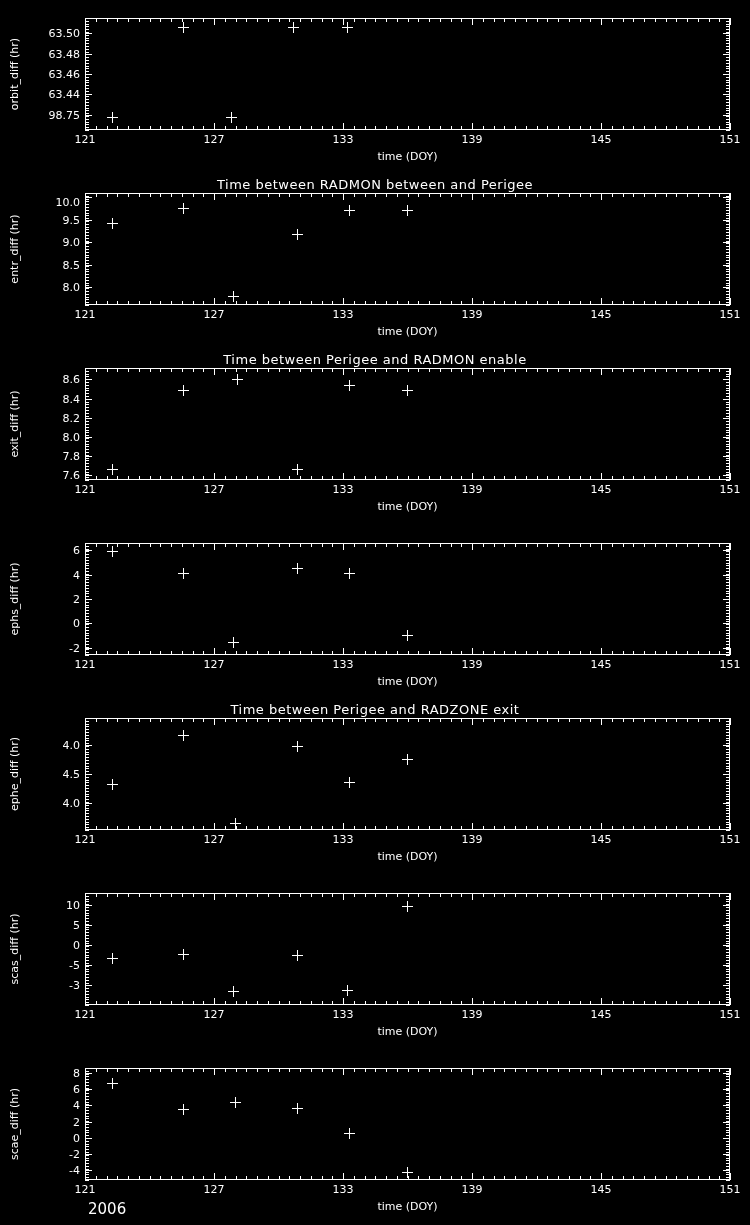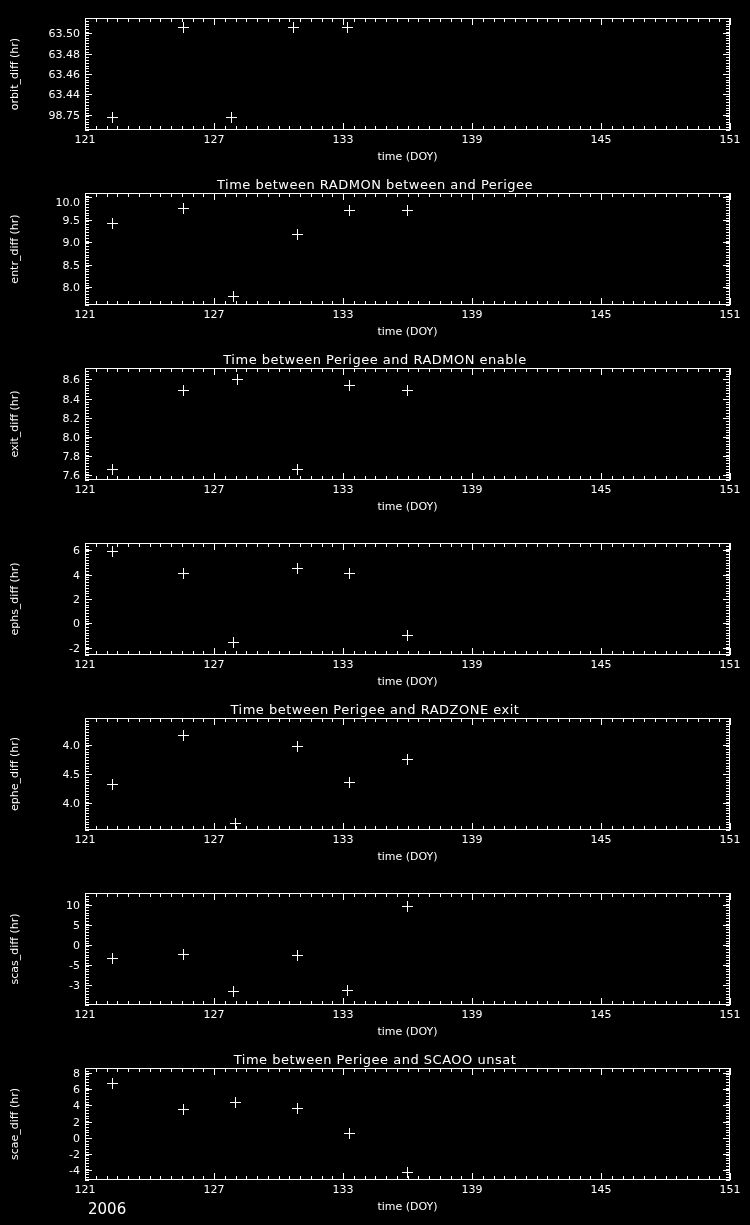--- a/index.html
+++ b/index.html
@@ -1541,21 +1541,20 @@
       <div class="xtick-label" style="left: 601px;">145</div>
       <div class="xtick-label" style="left: 730px;">151</div>
       <div class="marker" style="left: 112.95px; top: 83.6px;"></div>
       <div class="marker" style="left: 183.9px; top: 79.2px;"></div>
       <div class="marker" style="left: 233.35px; top: 116px;"></div>
       <div class="marker" style="left: 297.85px; top: 80.8px;"></div>
       <div class="marker" style="left: 347.3px; top: 115.2px;"></div>
       <div class="marker" style="left: 407.5px; top: 31.6px;"></div>
     </div>
     <div class="panel">
-      <div class="panel-title">Time between Perigee and SCAOO unsat</div>
       <div class="ylabel" style="left: 8px; top: 130px;">
         <span class="ylabel-inner" style="transform: none; display: block; width: 112px;">scae_diff (hr)</span>
       </div>
       <div class="plotbox"></div>
       <div class="xlabel">time (DOY)</div>
       <div class="tick" style="left: 85px; top: 123px; width: 1px; height: 7px;"></div>
       <div class="tick" style="left: 85px; top: 18px; width: 1px; height: 7px;"></div>
       <div class="tick" style="left: 95.75px; top: 126px; width: 1px; height: 4px;"></div>
       <div class="tick" style="left: 95.75px; top: 18px; width: 1px; height: 4px;"></div>
       <div class="tick" style="left: 106.5px; top: 126px; width: 1px; height: 4px;"></div>

